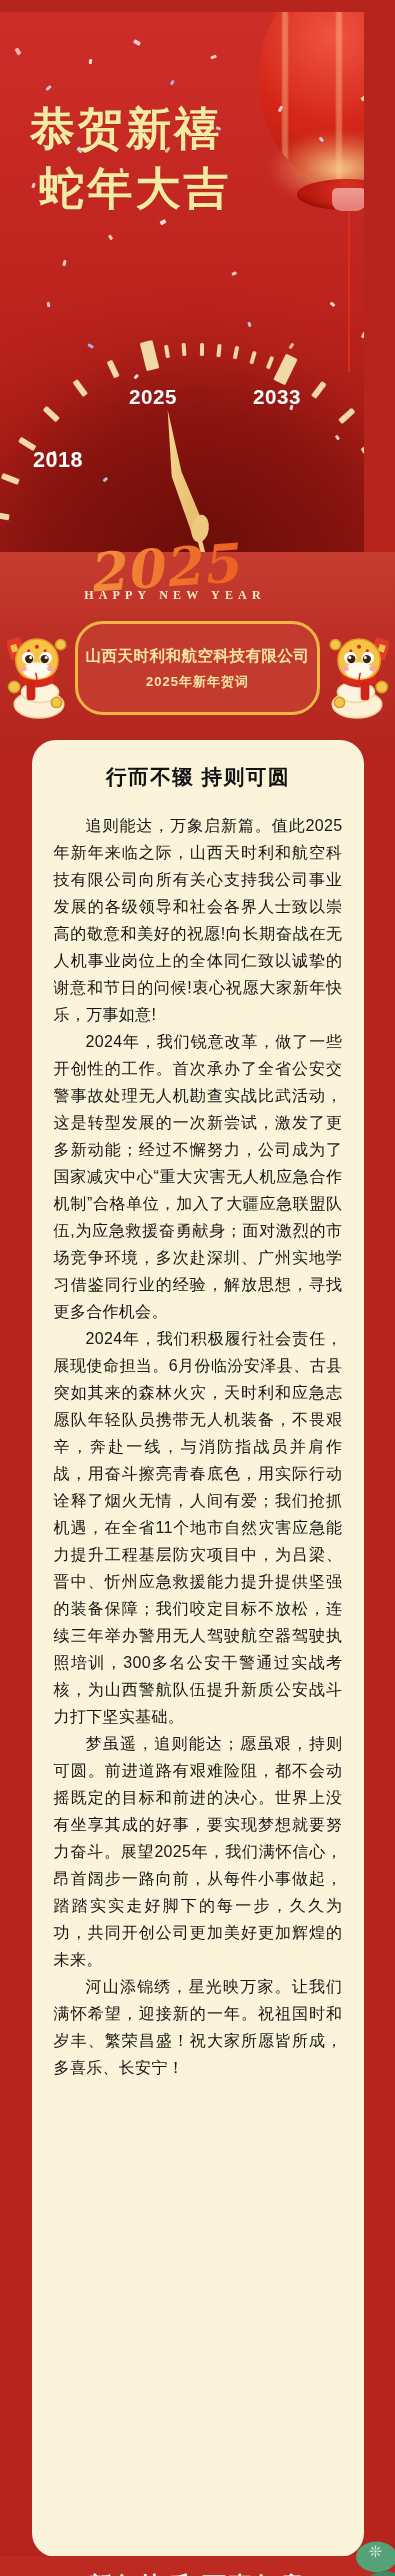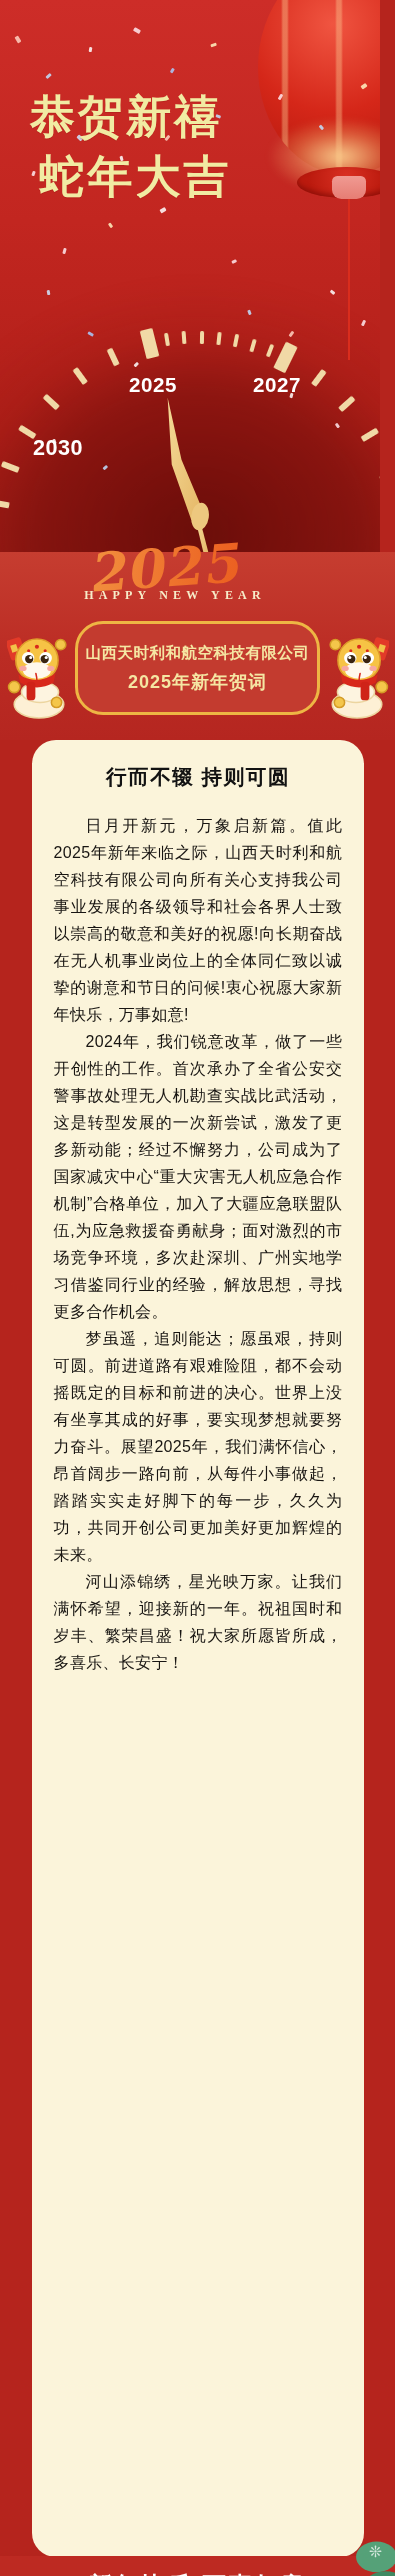--- a/index.html
+++ b/index.html
@@ -1,21 +1,21 @@
 <!DOCTYPE html>
 <html style="font-size:8.2px"><head>
 <meta charset="utf-8">
 <style>
   html,body{margin:0;padding:0;background:#7d0f0b;}
   .page{position:relative;width:396px;height:2680px;margin:0 auto;overflow:hidden;
         background:#b5241d;font-family:"Liberation Sans",sans-serif;}
   .abs{position:absolute;}
   
-  .sec-top{position:absolute;left:0;top:0;width:364px;height:552px;
-    background:linear-gradient(180deg,#cd2d28 0%,#c22620 40%,#b01f19 78%,#9e1c16 100%);overflow:hidden;padding-left:16px;}
+  .sec-top{position:absolute;left:0;top:12px;width:364px;height:552px;
+    background:linear-gradient(180deg,#cd2d28 0%,#c22620 40%,#b01f19 78%,#9e1c16 100%);overflow:hidden;}
   .clock-vignette{position:absolute;left:-93px;top:281px;width:582px;height:505px;border-radius:50%;
     background:radial-gradient(closest-side,rgba(92,10,7,.78) 0%,rgba(110,13,9,.55) 55%,rgba(140,20,12,.18) 80%,transparent 100%);
     filter:blur(7.2px);}
   .confetti{position:absolute;border-radius:1px;}
   .lantern-body{position:absolute;left:258px;top:-41px;width:178px;height:216px;border-radius:50%;
     background:radial-gradient(circle at 42% 30%,#f05541 0%,#d52719 48%,#ab1309 100%);}
   .lantern-panels{position:absolute;left:258px;top:-41px;width:178px;height:216px;border-radius:50%;
     background:repeating-linear-gradient(90deg,transparent 0 23px,rgba(252,210,152,.38) 25px 29px,transparent 31px 54px);}
   .lantern-glow{position:absolute;left:268px;top:118px;width:144px;height:77px;border-radius:50%;
     background:radial-gradient(closest-side,rgba(250,205,140,.95),rgba(250,190,120,.35) 60%,transparent 100%);filter:blur(3.1px);}
@@ -35,21 +35,21 @@
   .script-2025{position:absolute;left:92px;top:534px;width:216px;font-family:"DejaVu Serif",serif;
     font-style:italic;font-weight:900;font-size:53px;letter-spacing:1px;transform:rotate(-4deg);
     background:linear-gradient(100deg,#f2903f 0%,#ec6423 60%,#e8531c 100%);
     -webkit-background-clip:text;background-clip:text;color:transparent;}
   .hny{position:absolute;left:0;top:588px;width:350px;text-align:center;color:#f7ecc9;
     font-family:"Liberation Serif",serif;font-weight:700;font-size:12px;letter-spacing:5.2px;}
   .banner{position:absolute;left:75px;top:621px;width:245px;height:94px;border:3.6px solid #eeb644;
     border-radius:28px;background:#c33b2f;box-sizing:border-box;display:flex;flex-direction:column;
     align-items:center;justify-content:center;gap:6px;}
   .banner .l1{color:#f5e6a3;font-weight:700;font-size:15.5px;letter-spacing:0.5px;}
-  .banner .l2{color:#f5e6a3;font-weight:700;font-size:18px;letter-spacing:1px;}
+  .banner .l2{color:#f5e6a3;font-weight:700;font-size:13px;letter-spacing:1px;}
   .mascot{position:absolute;top:624px;width:65px;height:96px;}
   .mascot.right{transform:scaleX(-1);}
   .spark{position:absolute;font-size:13.4px;color:#f3a8b4;}
   
   .card{position:absolute;left:32px;top:740px;width:332px;height:1817px;background:#fbf4da;
     border-radius:24px;box-sizing:border-box;padding:23px 21.6px 0 21.6px;}
   .card-title{text-align:center;color:#121212;font-weight:900;font-size:20.6px;letter-spacing:1.5px;margin:0 0 20.6px 0;}
   .card p{font-size:16px;line-height:27px;color:#181512;text-align:justify;text-indent:2em;
     margin:0;letter-spacing:0.3px;font-weight:500;}
   
@@ -128,23 +128,23 @@
         <div class="tick" style="left: 24.4px; top: 423px; width: 6.2px; height: 17.5px; transform: rotate(-58deg);"></div>
         <div class="tick" style="left: 7.2px; top: 458px; width: 6.2px; height: 17.5px; transform: rotate(-69deg);"></div>
         <div class="tick" style="left: -3.1px; top: 495px; width: 6.2px; height: 17.5px; transform: rotate(-80deg);"></div>
         <div class="tick" style="left: 316px; top: 369px; width: 6.2px; height: 17.5px; transform: rotate(37deg);"></div>
         <div class="tick" style="left: 344px; top: 395px; width: 6.2px; height: 17.5px; transform: rotate(48deg);"></div>
         <div class="tick" style="left: 367px; top: 426px; width: 6.2px; height: 17.5px; transform: rotate(59deg);"></div>
         <div class="tick" style="left: 386px; top: 468px; width: 6.2px; height: 17.5px; transform: rotate(72deg);"></div>
         <div class="tick" style="left: 395px; top: 509px; width: 6.2px; height: 17.5px; transform: rotate(84deg);"></div>
       </div>
 
-    <div class="year-label" style="left:58px;top:448px;font-size:21.6px;">2030</div>
+    <div class="year-label" style="left:58px;top:448px;font-size:21.6px;">2018</div>
     <div class="year-label" style="left:153px;top:385px;">2025</div>
-    <div class="year-label" style="left:277px;top:385px;">2027</div>
+    <div class="year-label" style="left:277px;top:385px;">2033</div>
 
     <svg class="abs" style="left:0;top:0;" width="396" height="552" viewBox="0 0 768 1072">
       <defs>
         <linearGradient id="gold" x1="0" y1="0" x2="1" y2="1">
           <stop offset="0" stop-color="#f4da97"></stop>
             <stop offset="1" stop-color="#e5b665"></stop>
         </linearGradient>
       </defs>
       <polygon points="325,772 352,893 397,1000 371,1010 333,902" fill="url(#gold)"></polygon>
       <path d="M389 1014 L405 1076 L396 1079 L381 1017 Z" fill="url(#gold)"></path>
@@ -210,22 +210,23 @@
   <div class="spark" style="left:298px;top:632px;">✳</div>
 
   <div class="banner">
     <div class="l1">山西天时利和航空科技有限公司</div>
     <div class="l2">2025年新年贺词</div>
   </div>
 
   <div class="card">
     <h1 class="card-title">行而不辍 持则可圆</h1>
     <div id="letter-body">
-        <p>日月开新元，万象启新篇。值此2025年新年来临之际，山西天时利和航空科技有限公司向所有关心支持我公司事业发展的各级领导和社会各界人士致以崇高的敬意和美好的祝愿!向长期奋战在无人机事业岗位上的全体同仁致以诚挚的谢意和节日的问候!衷心祝愿大家新年快乐，万事如意!</p>
+        <p>追则能达，万象启新篇。值此2025年新年来临之际，山西天时利和航空科技有限公司向所有关心支持我公司事业发展的各级领导和社会各界人士致以崇高的敬意和美好的祝愿!向长期奋战在无人机事业岗位上的全体同仁致以诚挚的谢意和节日的问候!衷心祝愿大家新年快乐，万事如意!</p>
         <p>2024年，我们锐意改革，做了一些开创性的工作。首次承办了全省公安交警事故处理无人机勘查实战比武活动，这是转型发展的一次新尝试，激发了更多新动能；经过不懈努力，公司成为了国家减灾中心“重大灾害无人机应急合作机制”合格单位，加入了大疆应急联盟队伍,为应急救援奋勇献身；面对激烈的市场竞争环境，多次赴深圳、广州实地学习借鉴同行业的经验，解放思想，寻找更多合作机会。</p>
+        <p>2024年，我们积极履行社会责任，展现使命担当。6月份临汾安泽县、古县突如其来的森林火灾，天时利和应急志愿队年轻队员携带无人机装备，不畏艰辛，奔赴一线，与消防指战员并肩作战，用奋斗擦亮青春底色，用实际行动诠释了烟火无情，人间有爱；我们抢抓机遇，在全省11个地市自然灾害应急能力提升工程基层防灾项目中，为吕梁、晋中、忻州应急救援能力提升提供坚强的装备保障；我们咬定目标不放松，连续三年举办警用无人驾驶航空器驾驶执照培训，300多名公安干警通过实战考核，为山西警航队伍提升新质公安战斗力打下坚实基础。</p>
         <p>梦虽遥，追则能达；愿虽艰，持则可圆。前进道路有艰难险阻，都不会动摇既定的目标和前进的决心。世界上没有坐享其成的好事，要实现梦想就要努力奋斗。展望2025年，我们满怀信心，昂首阔步一路向前，从每件小事做起，踏踏实实走好脚下的每一步，久久为功，共同开创公司更加美好更加辉煌的未来。</p>
         <p>河山添锦绣，星光映万家。让我们满怀希望，迎接新的一年。祝祖国时和岁丰、繁荣昌盛！祝大家所愿皆所成，多喜乐、长安宁！</p>
       </div>
 
   </div>
 
   <div class="sec-foot">
     
     
     

